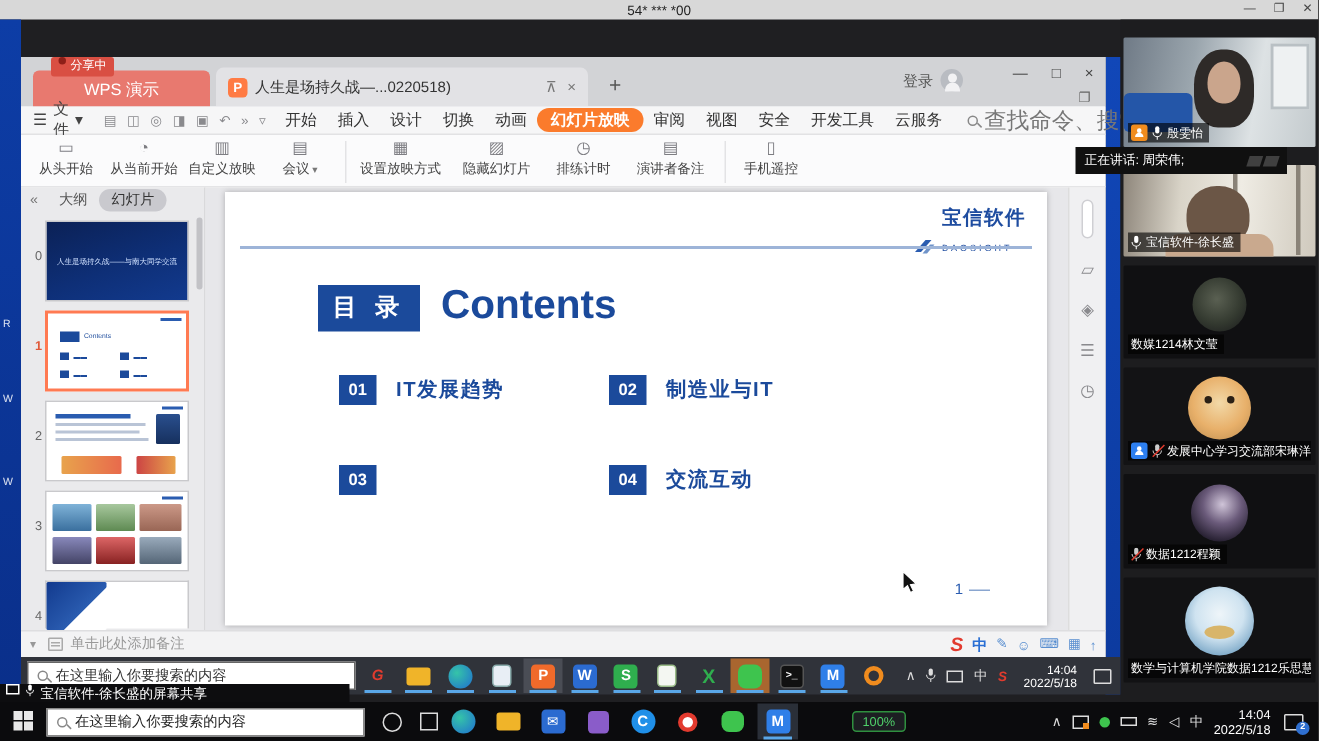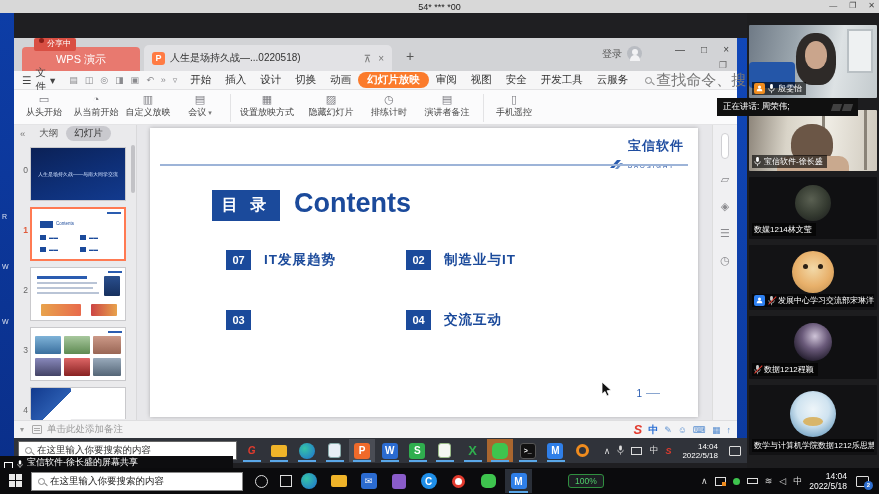--- a/index.html
+++ b/index.html
@@ -101,21 +101,21 @@
   .appico{width:26px;height:23px;display:flex;align-items:center;justify-content:center;position:relative;margin-left:2px}
   .appico::after{content:"";position:absolute;left:4px;bottom:0;width:18px;height:2px;background:#5aa7e8}
   .appico.noline::after{display:none}
   .appico.activegray{background:#4a4d55}
   .appico.activeorange{background:#a9662f}
   .ag{width:16px;height:16px;border-radius:3px;display:flex;align-items:center;justify-content:center;font-size:10px;font-weight:bold;color:#fff}
   .stray{display:flex;align-items:center;gap:7px;margin-left:8px;color:#ddd;font-size:9px}
   .sclock{text-align:right;color:#fff;font-size:8px;line-height:9px;margin-left:4px}
   .snotif{width:12px;height:10px;border:1px solid #ddd;border-radius:1px;margin:0 4px}
   
-  .banner{left:0;top:456px;width:233px;height:13px;background:#0d0d0f;color:#fff;display:flex;align-items:flex-end;gap:4px;padding:0 4px;font-size:9px}
+  .banner{left:0;top:456px;width:233px;height:13px;background:#0d0d0f;color:#fff;display:flex;align-items:flex-start;gap:4px;padding:0 4px;font-size:9px}
   .ltask{left:0;top:468px;width:879px;height:26px;background:#0b0b0d;display:flex;align-items:center}
   .winlogo{width:14px;height:14px;margin:0 8px 0 9px;display:grid;grid-template-columns:6px 6px;grid-template-rows:6px 6px;gap:1px}
   .winlogo i{background:#e8e8e8}
   .lsearch{width:212px;height:19px;background:#fff;border:1px solid #888;display:flex;align-items:center;gap:5px;padding:0 6px;font-size:9.5px;color:#222;white-space:nowrap;overflow:hidden}
   .cortana{width:13px;height:13px;border:1.5px solid #ddd;border-radius:50%;margin-left:12px}
   .taskview{width:12px;height:12px;border:1px solid #ddd;margin-left:12px;position:relative}
   .lico{width:27px;height:24px;display:flex;align-items:center;justify-content:center;position:relative;margin-left:3px}
   .lico.active{background:#2a2f38}
   .lico.active::after{content:"";position:absolute;left:4px;bottom:0;width:19px;height:2px;background:#5aa7e8}
   .batt{margin-left:36px;background:#1c1e22;border:1px solid #2f8f3f;border-radius:3px;color:#4fd06a;font-size:8.5px;padding:1px 6px}
@@ -340,21 +340,21 @@
           <span>
             <span class="lcn">宝信软件</span><br>
             <span class="len">BAOSIGHT</span>
           </span>
         </div>
         <div class="hr"></div>
         <div class="titlebox">目 录</div>
         <div class="titleen">Contents</div>
 
         <div class="citem" style="left:76px;top:122px">
-          <span class="cnum">07</span>
+          <span class="cnum">01</span>
           <span class="clab">IT发展趋势</span>
         </div>
         <div class="citem" style="left:256px;top:122px">
           <span class="cnum">02</span>
           <span class="clab">制造业与IT</span>
         </div>
         <div class="citem" style="left:76px;top:182px">
           <span class="cnum">03</span>
         </div>
         <div class="citem" style="left:256px;top:182px">

